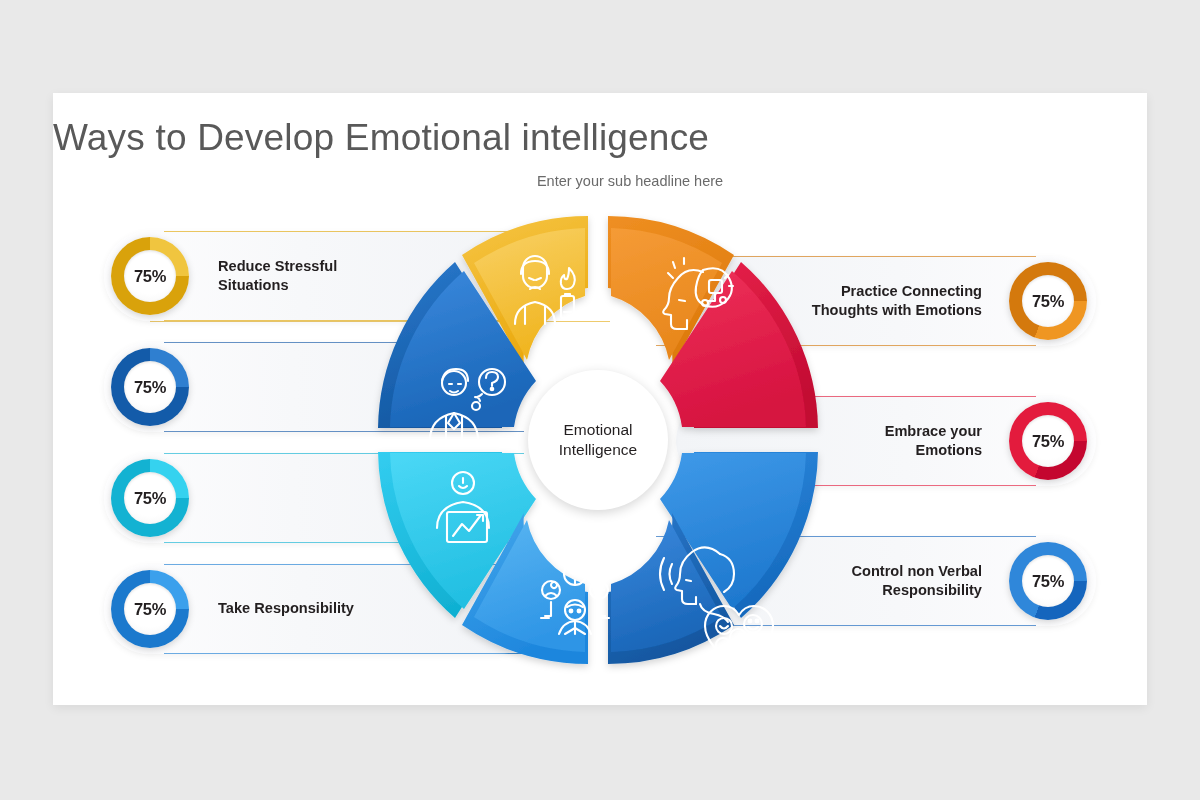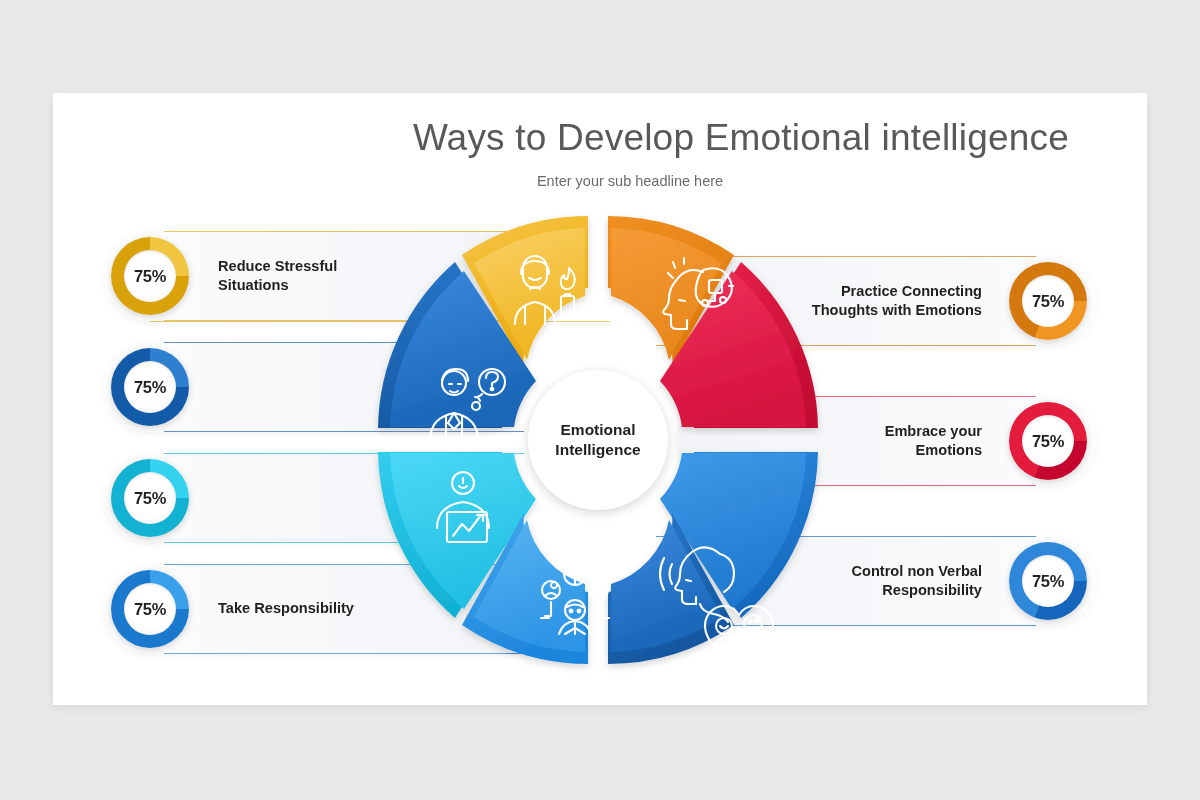--- a/index.html
+++ b/index.html
@@ -13,21 +13,21 @@
   #stage{position:relative;width:1200px;height:800px;}
 
   .card{
     position:absolute;left:53px;top:93px;width:1094px;height:612px;
     background:#ffffff;
     box-shadow:0 3px 10px rgba(0,0,0,0.07);
   }
 
   
   .title{
-    position:absolute;left:0;top:24px;width:1016px;text-align:right;
+    position:absolute;left:0;top:24px;width:1016px;text-align:left;
     font-size:37px;font-weight:400;color:#595959;letter-spacing:.2px;
     white-space:nowrap;
   }
   .subtitle{
     position:absolute;left:0;top:80px;width:1094px;text-align:center;
     font-size:14.5px;font-weight:400;color:#6a6a6a;padding-left:30px;
   }
 
   
   .bar{
@@ -77,21 +77,21 @@
   
   #wheel{position:absolute;left:0;top:0;}
 
   .hub{
     position:absolute;left:528px;top:370px;width:140px;height:140px;
     border-radius:50%;background:#ffffff;
     box-shadow:0 3px 11px rgba(0,0,0,0.16);
     display:flex;align-items:center;justify-content:center;
   }
   .hub span{
-    font-size:15.5px;font-weight:bold;color:#231f20;
+    font-size:15.5px;font-weight:normal;color:#231f20;
     text-align:center;line-height:1.32;
   }
 </style>
 </head>
 <body>
 
 <div id="stage">
   <div class="card">
 
     <div class="title">Ways to Develop Emotional intelligence</div>

